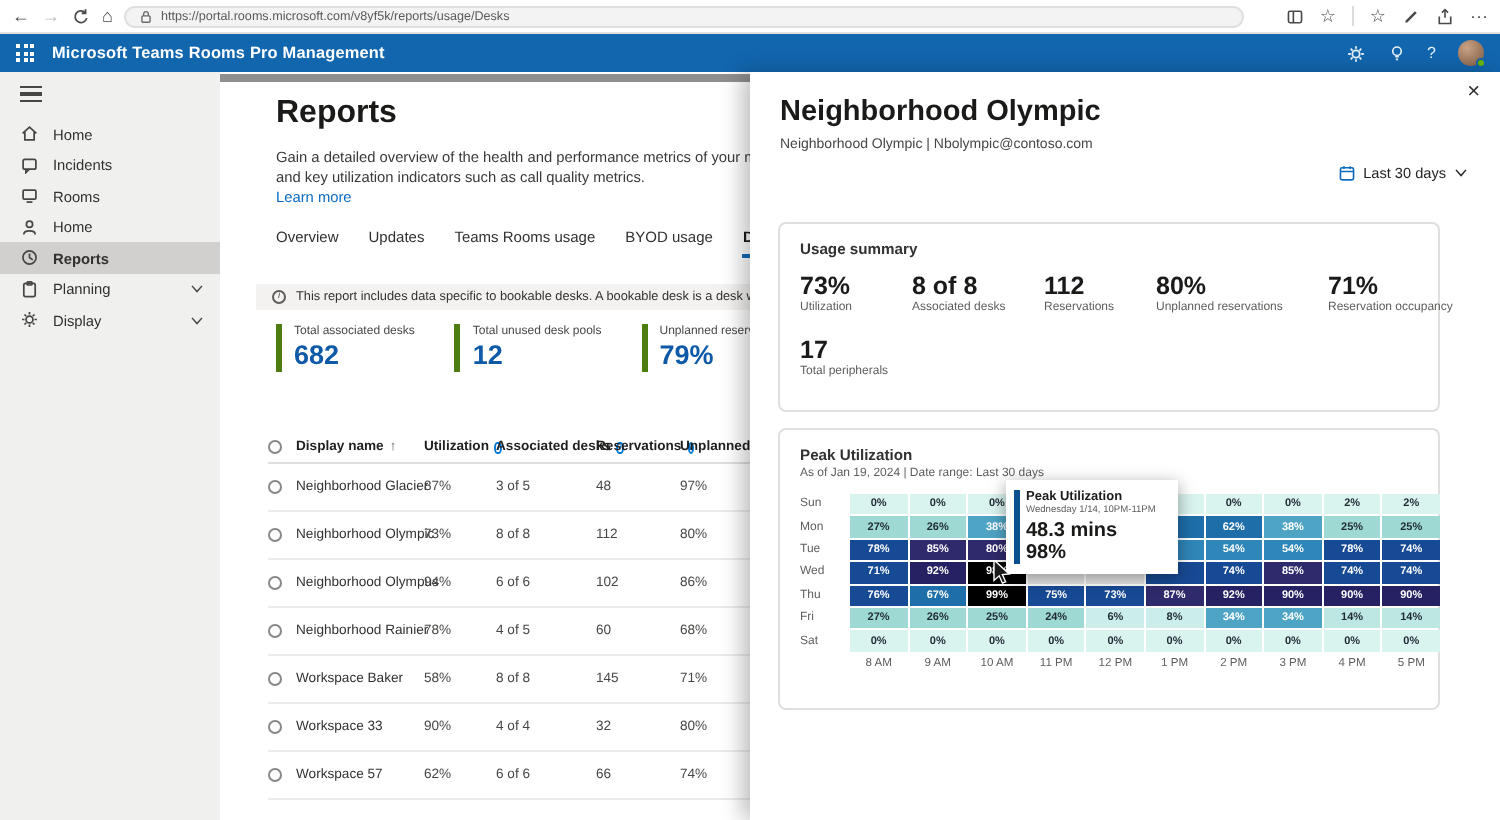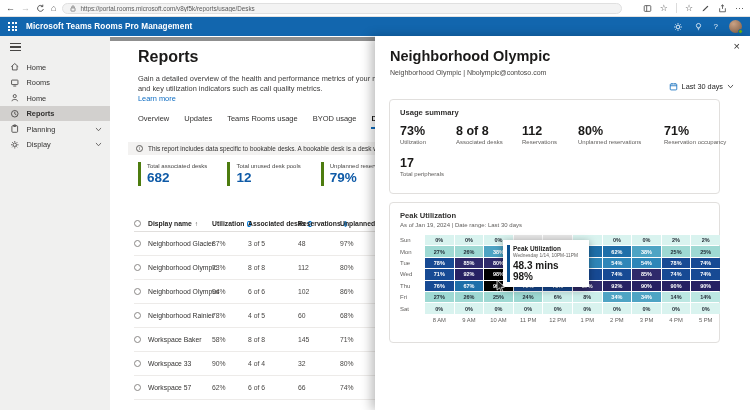--- a/index.html
+++ b/index.html
@@ -81,21 +81,21 @@
   
   #panel { position:absolute; left:375px; top:36px; right:0; bottom:0; background:#fff;
     box-shadow:-4px 0 10px rgba(0,0,0,.25); z-index:10; }
   #panel-close { position:absolute; right:10px; top:4px; font-size:11px; color:#323130; cursor:pointer; }
   #panel-title { position:absolute; left:15px; top:12px; font-size:14.5px; font-weight:bold; color:#1b1a19; }
   #panel-subtitle { position:absolute; left:15px; top:33px; font-size:7px; color:#484644; }
   #date-filter { position:absolute; right:16px; top:46px; display:flex; align-items:center;
     gap:4px; font-size:7.3px; color:#242424; cursor:pointer; }
 
   .card { position:absolute; left:14px; width:331px; border:1px solid #e1dfdd;
-    border-radius:4px; background:#fff; padding:8px 10px; }
+    border-radius:4px; background:#fff; padding:8px 10px;margin-top:12px; }
   #usage-card { top:63px; height:95px; }
   #peak-card  { top:166px; height:141px; }
   .card-title { font-size:7.6px; font-weight:bold; color:#323130; }
   .card-sub { font-size:6px; color:#605e5c; margin-top:2px; }
 
   #stats-grid { display:grid; grid-template-columns:56px 66px 56px 86px auto;
     margin-top:7px; row-gap:11px; }
   .stat .s-value { font-size:12.5px; font-weight:bold; color:#1b1a19; }
   .stat .s-label { font-size:6px; color:#605e5c; margin-top:1px; white-space:nowrap; }
 
@@ -208,20 +208,29 @@
       <i></i>
     </div>
   <div id="side-items">
       <div class="side-item">
         <span>
           <svg width="9.5" height="9.5" viewBox="0 0 11 11" fill="none" stroke="#484644" stroke-width="1">
             <path d="M1.5 5.4 L5.5 1.8 L9.5 5.4 M2.8 4.7 V9.2 H8.2 V4.7"></path>
           </svg>
         </span>
         <span class="lbl">Home</span>
+      </div>
+      <div class="side-item">
+        <span>
+          <svg width="9.5" height="9.5" viewBox="0 0 11 11" fill="none" stroke="#484644" stroke-width="1">
+            <rect x="1.8" y="2" width="7.4" height="5.6" rx="1"></rect>
+            <path d="M3.4 7.6 V9.6 L5.4 7.6"></path>
+          </svg>
+        </span>
+        <span class="lbl">Incidents</span>
       </div>
       <div class="side-item">
         <span>
           <svg width="9.5" height="9.5" viewBox="0 0 11 11" fill="none" stroke="#484644" stroke-width="1">
             <rect x="1.8" y="2.4" width="7.4" height="5.2" rx="0.6"></rect>
             <path d="M3.8 9.3 H7.2"></path>
           </svg>
         </span>
         <span class="lbl">Rooms</span>
       </div>

